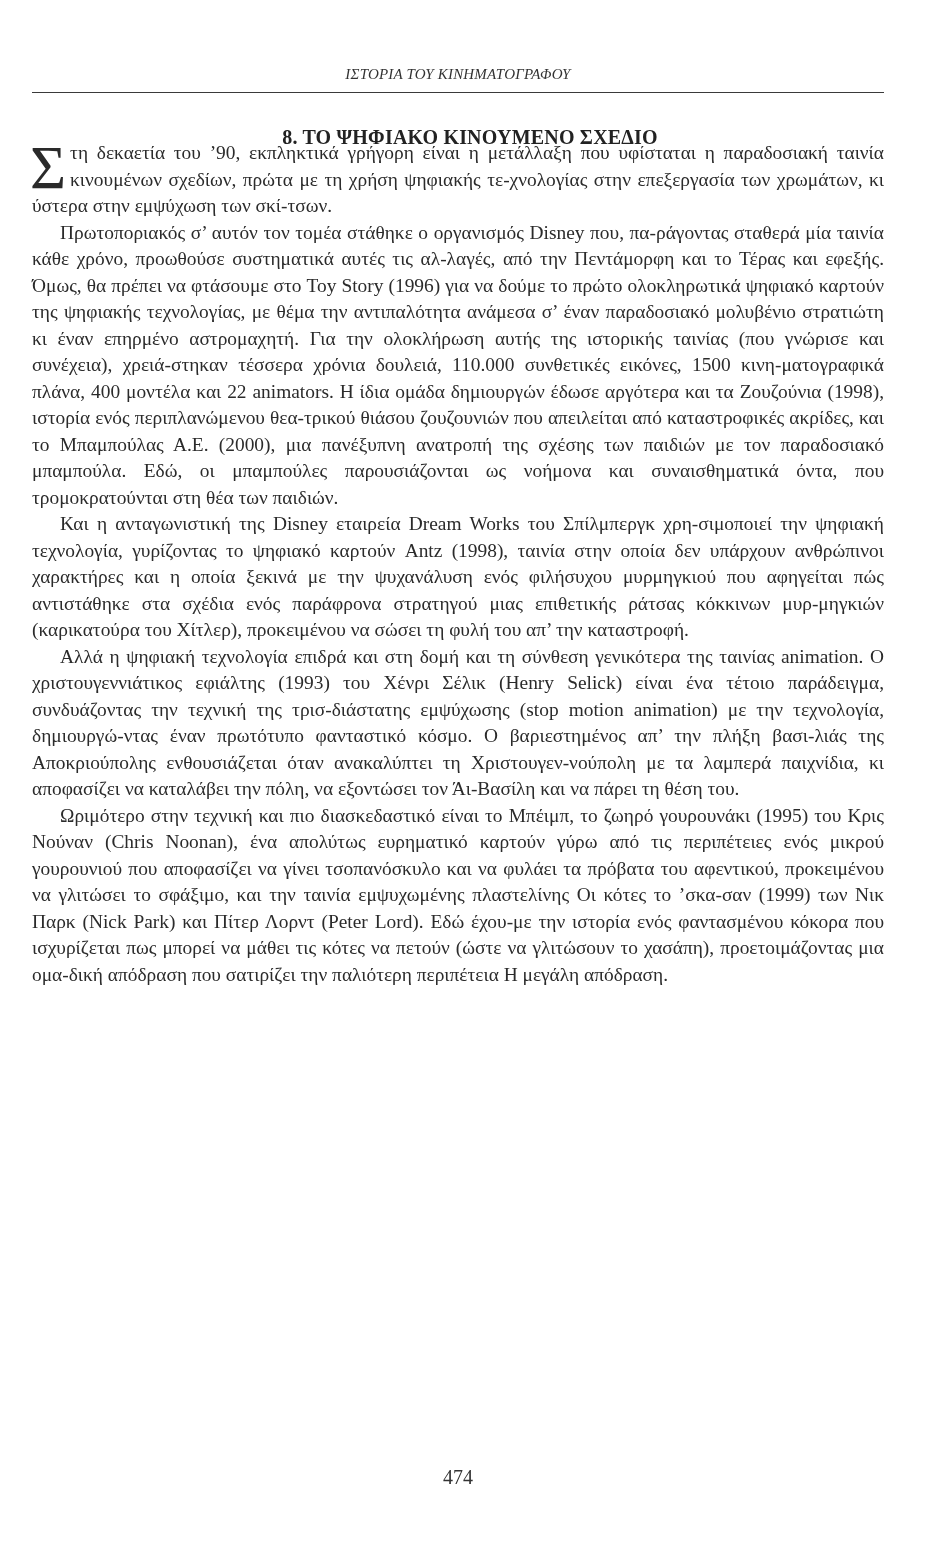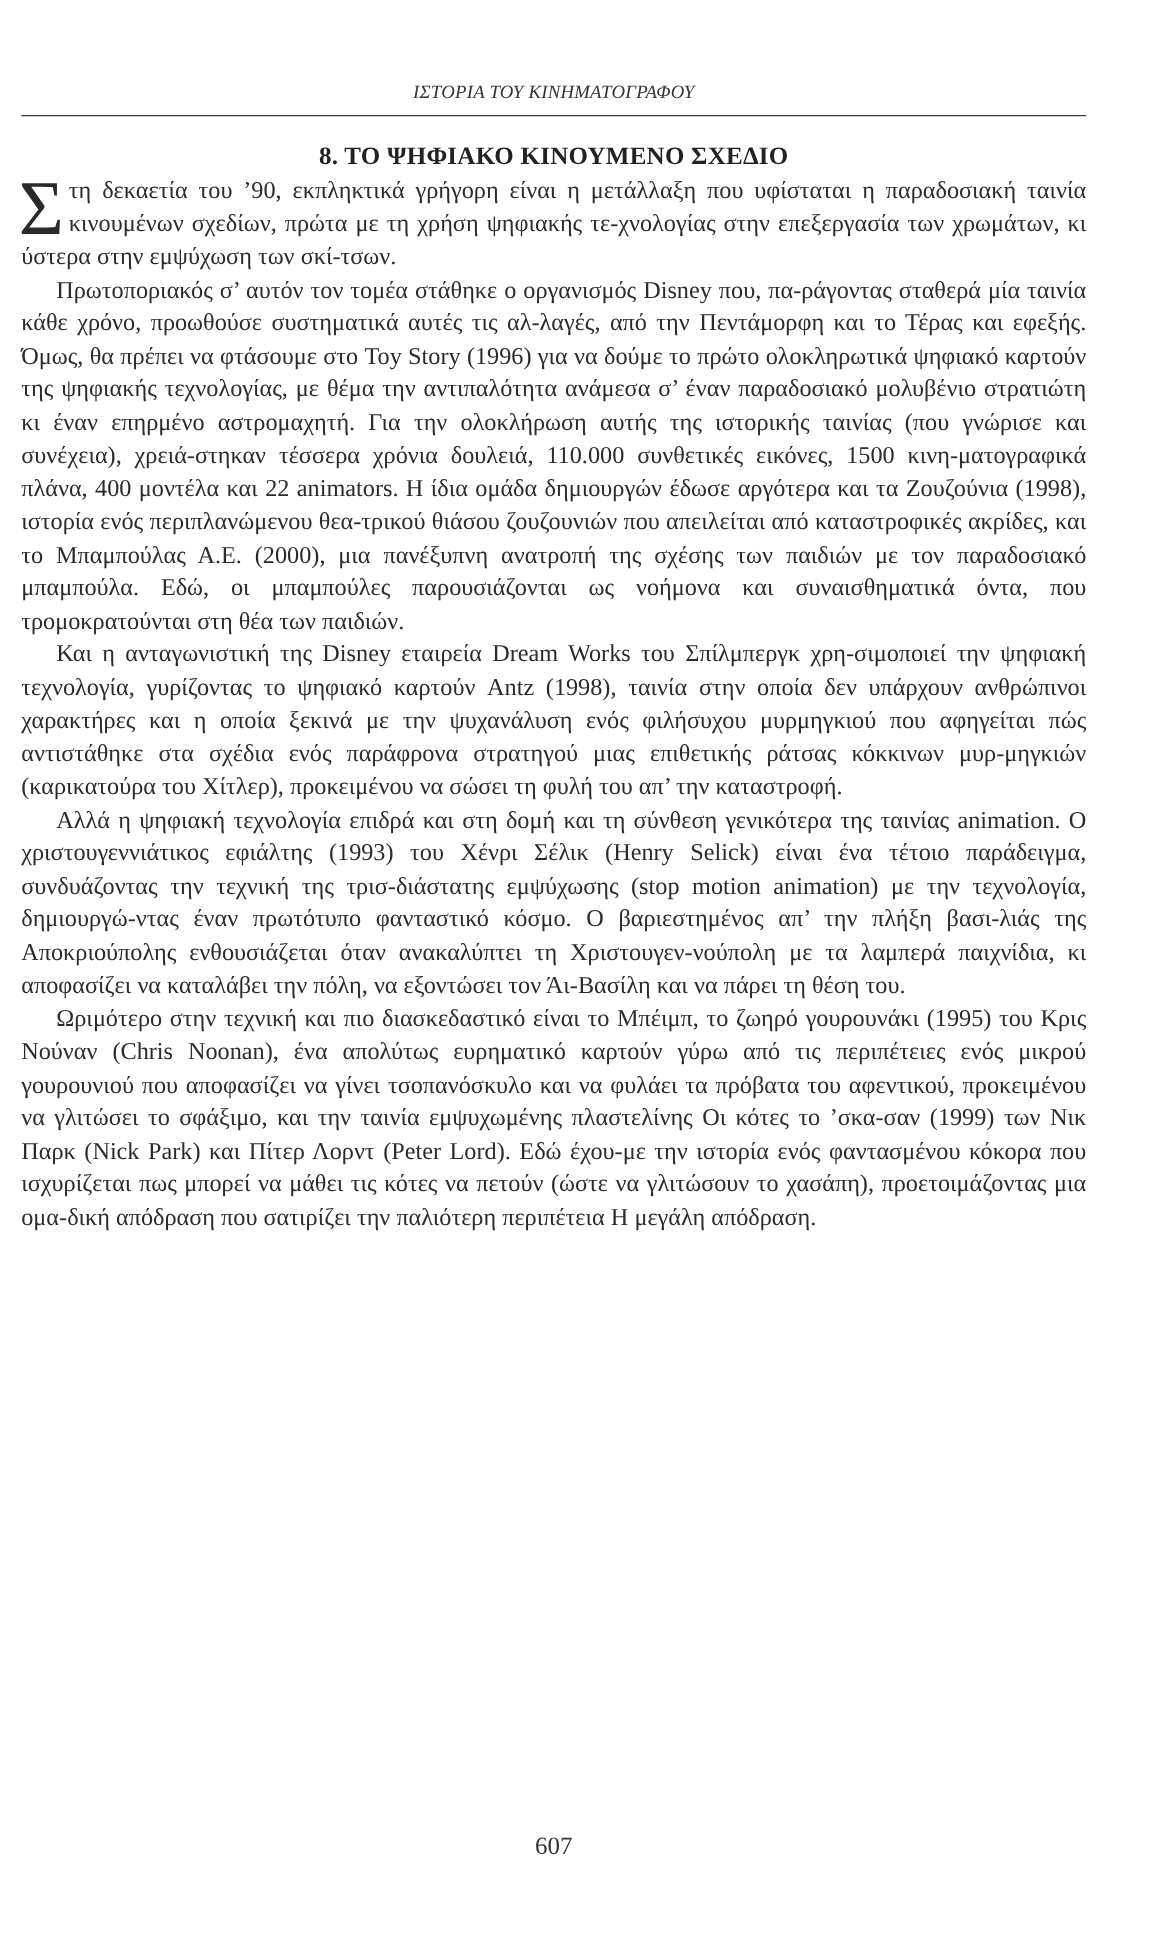--- a/index.html
+++ b/index.html
@@ -10,21 +10,21 @@
     body {
       width: 930px;
       height: 1560px;
       position: relative;
       overflow: hidden;
       font-family: "Liberation Serif", "DejaVu Serif", serif;
       color: #2a2a2a;
     }
     .page {
       position: absolute;
-      left: 17px;
+      left: 32px;
       top: 0;
       width: 852px;
       height: 1248px;
     }
     .running-head {
       position: absolute;
       top: 66px;
       left: 0;
       width: 852px;
       text-align: center;
@@ -91,24 +91,24 @@
       color: #333;
     }
   </style>
 </head>
 <body>
 
 <div class="page">
   <div class="running-head">ΙΣΤΟΡΙΑ ΤΟΥ ΚΙΝΗΜΑΤΟΓΡΑΦΟΥ</div>
   <div class="head-rule"></div>
 
-  <h1 class="chapter-title" style="margin:0;">8. ΤΟ ΨΗΦΙΑΚΟ ΚΙΝΟΥΜΕΝΟ ΣΧΕΔΙΟ</h1>
+  <h1 class="chapter-title" style="margin:12px;">8. ΤΟ ΨΗΦΙΑΚΟ ΚΙΝΟΥΜΕΝΟ ΣΧΕΔΙΟ</h1>
 
   <div class="body-text" id="body-text">
       <p class="first"><span class="dropcap">Σ</span><span>τη δεκαετία του ’90, εκπληκτικά γρήγορη είναι η μετάλλαξη που υφίσταται η παραδοσιακή ταινία κινουμένων σχεδίων, πρώτα με τη χρήση ψηφιακής τε-­χνολογίας στην επεξεργασία των χρωμάτων, κι ύστερα στην εμψύχωση των σκί-­τσων.</span></p>
       <p><span>Πρωτοποριακός σ’ αυτόν τον τομέα στάθηκε ο οργανισμός Disney που, πα-­ράγοντας σταθερά μία ταινία κάθε χρόνο, προωθούσε συστηματικά αυτές τις αλ-­λαγές, από την </span><span class="it">Πεντάμορφη και το Τέρας</span><span> και εφεξής. Όμως, θα πρέπει να φτάσουμε στο </span><span class="it">Toy Story</span><span> (1996) για να δούμε το πρώτο ολοκληρωτικά ψηφιακό καρτούν της ψηφιακής τεχνολογίας, με θέμα την αντιπαλότητα ανάμεσα σ’ έναν παραδοσιακό μολυβένιο στρατιώτη κι έναν επηρμένο αστρομαχητή. Για την ολοκλήρωση αυτής της ιστορικής ταινίας (που γνώρισε και συνέχεια), χρειά-­στηκαν τέσσερα χρόνια δουλειά, 110.000 συνθετικές εικόνες, 1500 κινη-­ματογραφικά πλάνα, 400 μοντέλα και 22 animators. Η ίδια ομάδα δημιουργών έδωσε αργότερα και τα </span><span class="it">Ζουζούνια</span><span> (1998), ιστορία ενός περιπλανώμενου θεα-­τρικού θιάσου ζουζουνιών που απειλείται από καταστροφικές ακρίδες, και το </span><span class="it">Μπαμπούλας Α.Ε.</span><span> (2000), μια πανέξυπνη ανατροπή της σχέσης των παιδιών με τον παραδοσιακό μπαμπούλα. Εδώ, οι μπαμπούλες παρουσιάζονται ως νοήμονα και συναισθηματικά όντα, που τρομοκρατούνται στη θέα των παιδιών.</span></p>
       <p><span>Και η ανταγωνιστική της Disney εταιρεία Dream Works του Σπίλμπεργκ χρη-­σιμοποιεί την ψηφιακή τεχνολογία, γυρίζοντας το ψηφιακό καρτούν </span><span class="it">Antz</span><span> (1998), ταινία στην οποία δεν υπάρχουν ανθρώπινοι χαρακτήρες και η οποία ξεκινά με την ψυχανάλυση ενός φιλήσυχου μυρμηγκιού που αφηγείται πώς αντιστάθηκε στα σχέδια ενός παράφρονα στρατηγού μιας επιθετικής ράτσας κόκκινων μυρ-­μηγκιών (καρικατούρα του Χίτλερ), προκειμένου να σώσει τη φυλή του απ’ την καταστροφή.</span></p>
       <p><span>Αλλά η ψηφιακή τεχνολογία επιδρά και στη δομή και τη σύνθεση γενικότερα της ταινίας animation. </span><span class="it">Ο χριστουγεννιάτικος εφιάλτης</span><span> (1993) του Χένρι Σέλικ (Henry Selick) είναι ένα τέτοιο παράδειγμα, συνδυάζοντας την τεχνική της τρισ-­διάστατης εμψύχωσης (stop motion animation) με την τεχνολογία, δημιουργώ-­ντας έναν πρωτότυπο φανταστικό κόσμο. Ο βαριεστημένος απ’ την πλήξη βασι-­λιάς της Αποκριούπολης ενθουσιάζεται όταν ανακαλύπτει τη Χριστουγεν-­νούπολη με τα λαμπερά παιχνίδια, κι αποφασίζει να καταλάβει την πόλη, να εξοντώσει τον Άι-Βασίλη και να πάρει τη θέση του.</span></p>
       <p><span>Ωριμότερο στην τεχνική και πιο διασκεδαστικό είναι το </span><span class="it">Μπέιμπ, το ζωηρό γουρουνάκι</span><span> (1995) του Κρις Νούναν (Chris Noonan), ένα απολύτως ευρηματικό καρτούν γύρω από τις περιπέτειες ενός μικρού γουρουνιού που αποφασίζει να γίνει τσοπανόσκυλο και να φυλάει τα πρόβατα του αφεντικού, προκειμένου να γλιτώσει το σφάξιμο, και την ταινία εμψυχωμένης πλαστελίνης </span><span class="it">Οι κότες το ’σκα-­σαν</span><span> (1999) των Νικ Παρκ (Nick Park) και Πίτερ Λορντ (Peter Lord). Εδώ έχου-­με την ιστορία ενός φαντασμένου κόκορα που ισχυρίζεται πως μπορεί να μάθει τις κότες να πετούν (ώστε να γλιτώσουν το χασάπη), προετοιμάζοντας μια ομα-­δική απόδραση που σατιρίζει την παλιότερη περιπέτεια </span><span class="it">Η μεγάλη απόδραση</span><span>.</span></p>
     </div>
 
-  <div class="page-number">607</div>
+  <div class="page-number">474</div>
 </div>
 
 </body></html>

